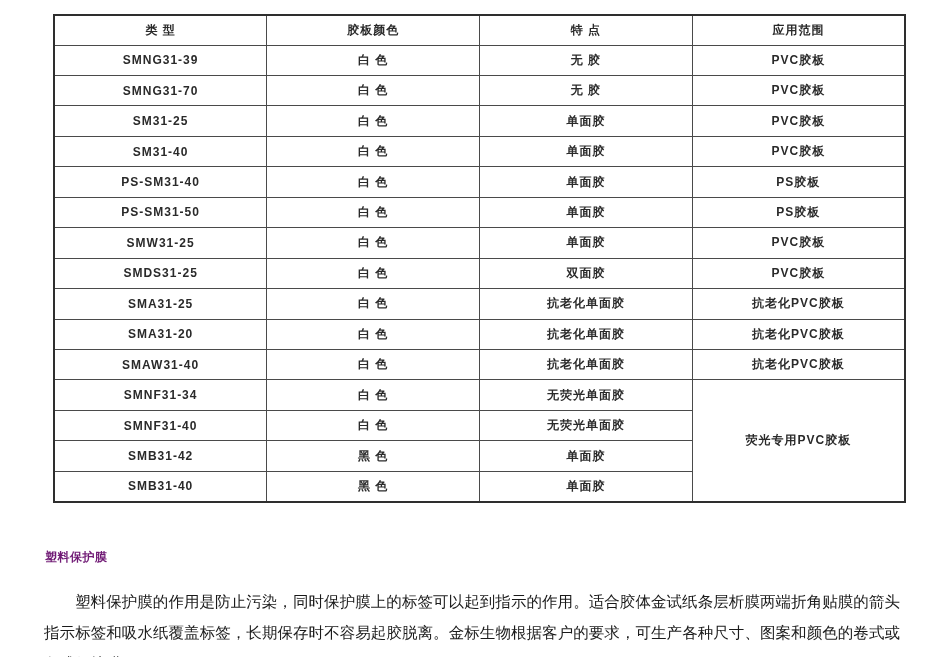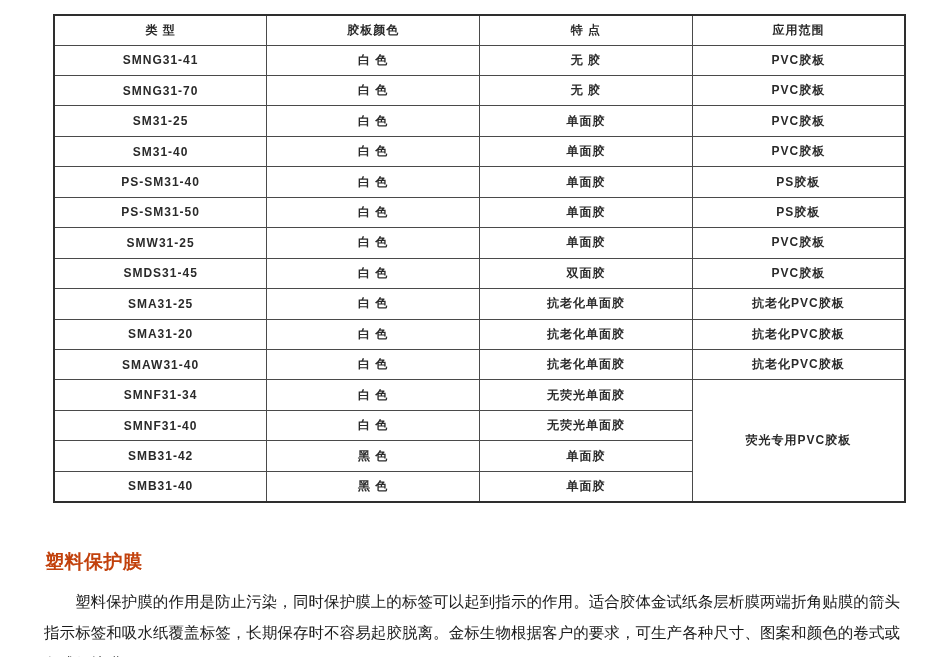--- a/index.html
+++ b/index.html
@@ -33,23 +33,23 @@
     padding: 0 4px;
     background: #fff;
   }
   table.spec th { font-weight: bold; }
   table.spec col { width: 25%; }
 
   
   .section-title {
     position: absolute;
     left: 45px; top: 549px;
-    font-size: 19px;
+    font-size: 12px;
     font-weight: bold;
-    color: #c2410c;
+    color: #701a75;
     letter-spacing: 0.5px;
   }
   .section-paragraph {
     position: absolute;
     left: 44px; top: 586px;
     width: 856px;
     font-size: 15.5px;
     line-height: 31px;
     color: #1a1a1a;
     text-align: justify;
@@ -71,21 +71,21 @@
     <thead>
       <tr>
         <th>类 型</th>
         <th>胶板颜色</th>
         <th>特 点</th>
         <th>应用范围</th>
       </tr>
     </thead>
     <tbody>
       <tr>
-        <td>SMNG31-41</td>
+        <td>SMNG31-39</td>
         <td>白 色</td>
         <td>无 胶</td>
         <td>PVC胶板</td>
       </tr>
       <tr>
         <td>SMNG31-70</td>
         <td>白 色</td>
         <td>无 胶</td>
         <td>PVC胶板</td>
       </tr>
@@ -113,21 +113,21 @@
         <td>单面胶</td>
         <td>PS胶板</td>
       </tr>
       <tr>
         <td>SMW31-25</td>
         <td>白 色</td>
         <td>单面胶</td>
         <td>PVC胶板</td>
       </tr>
       <tr>
-        <td>SMDS31-45</td>
+        <td>SMDS31-25</td>
         <td>白 色</td>
         <td>双面胶</td>
         <td>PVC胶板</td>
       </tr>
       <tr>
         <td>SMA31-25</td>
         <td>白 色</td>
         <td>抗老化单面胶</td>
         <td>抗老化PVC胶板</td>
       </tr>

